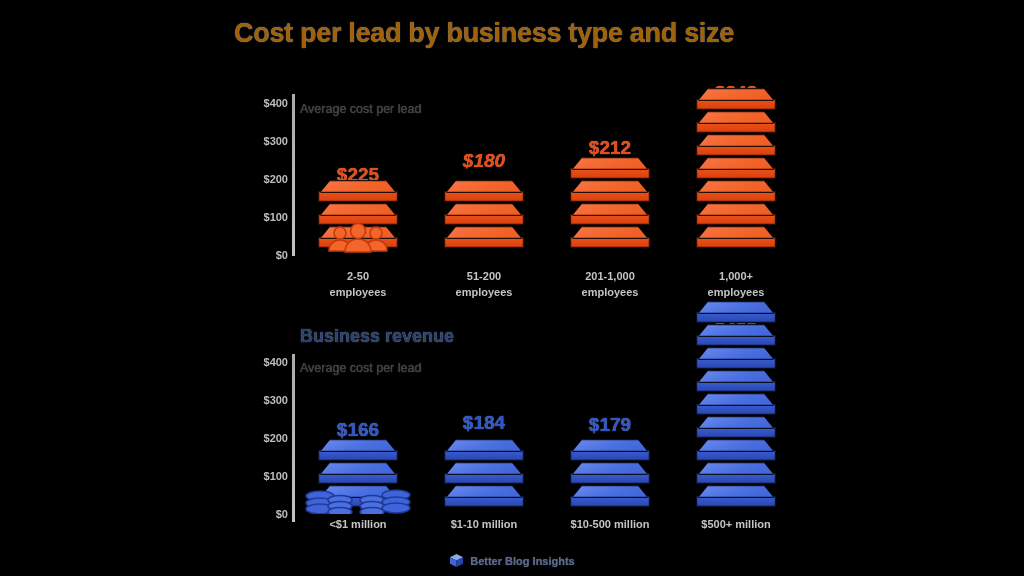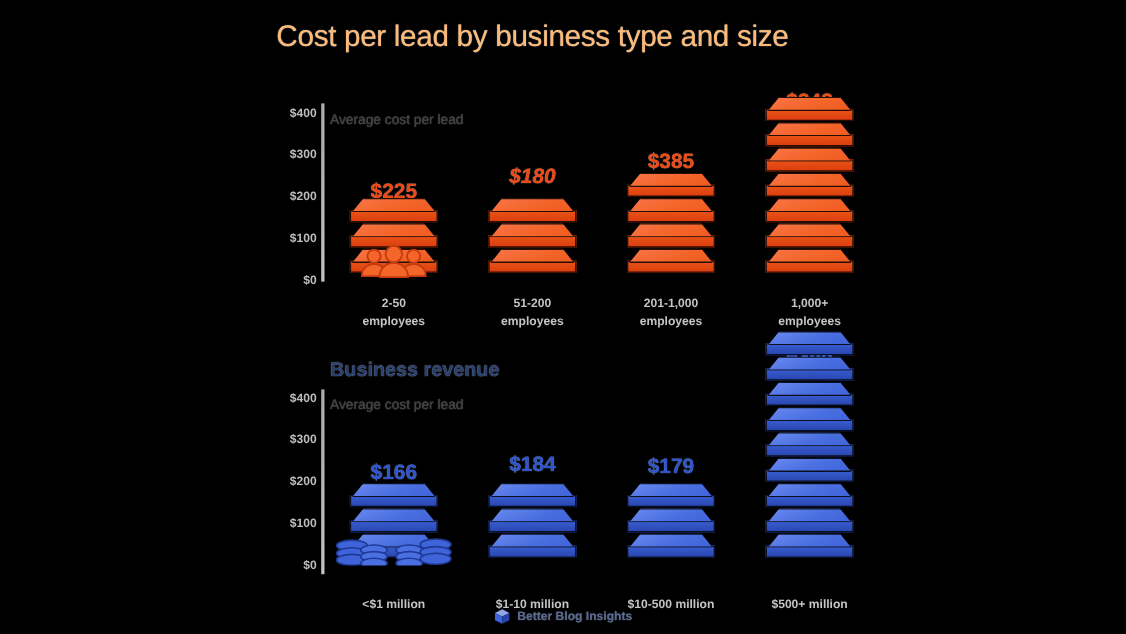--- a/index.html
+++ b/index.html
@@ -20,22 +20,22 @@
   }
 
   
   .main-title {
     position: absolute;
     left: 0;
     top: 18px;
     width: 968px;
     text-align: center;
     font-size: 27px;
-    font-weight: normal;
-    color: #fdba74;
+    font-weight: bold;
+    color: #a16207;
     letter-spacing: -0.3px;
     text-shadow: 0 0 1px rgba(200,210,235,0.9), 1px 1px 0 rgba(0,0,0,0.55);
     white-space: nowrap;
   }
 
   
   .panel { position: absolute; }
 
   #panel-company { left: 244px; top: 64px; width: 560px; height: 240px; }
   #panel-revenue { left: 244px; top: 326px; width: 560px; height: 225px; }
@@ -187,21 +187,21 @@
     left: -4px;
     text-align: center;
     font-size: 11px;
     font-weight: bold;
     color: #c4c4c4;
     line-height: 16px;
     text-shadow: 1px 1px 0 rgba(0,0,0,0.9), 0 0 2px rgba(0,0,0,0.85);
     white-space: pre-line;
   }
   #panel-company .cat-label { top: 204px; }
-  #panel-revenue .cat-label { top: 190px; margin-top: 26px; }
+  #panel-revenue .cat-label { top: 190px; }
 
   
   .people-icon {
     position: absolute;
     left: 50%;
     transform: translateX(-50%);
     bottom: -4px;
     width: 66px;
     height: 32px;
     z-index: 5;
@@ -296,21 +296,21 @@
             </div>
             <div class="slab orange">
               <div class="front"></div>
               <div class="top"></div>
             </div>
           </div>
           <div class="cat-label">51-200
 employees</div>
         </div>
         <div class="bar-slot" style="left: 252px;">
-          <div class="bar-value orange" style="top: 73.14px;">$385</div>
+          <div class="bar-value orange" style="top: 73.14px;">$212</div>
           <div class="stack" style="top: 93px; height: 92px;">
             <div class="slab orange">
               <div class="front"></div>
               <div class="top"></div>
             </div>
             <div class="slab orange">
               <div class="front"></div>
               <div class="top"></div>
             </div>
             <div class="slab orange">

